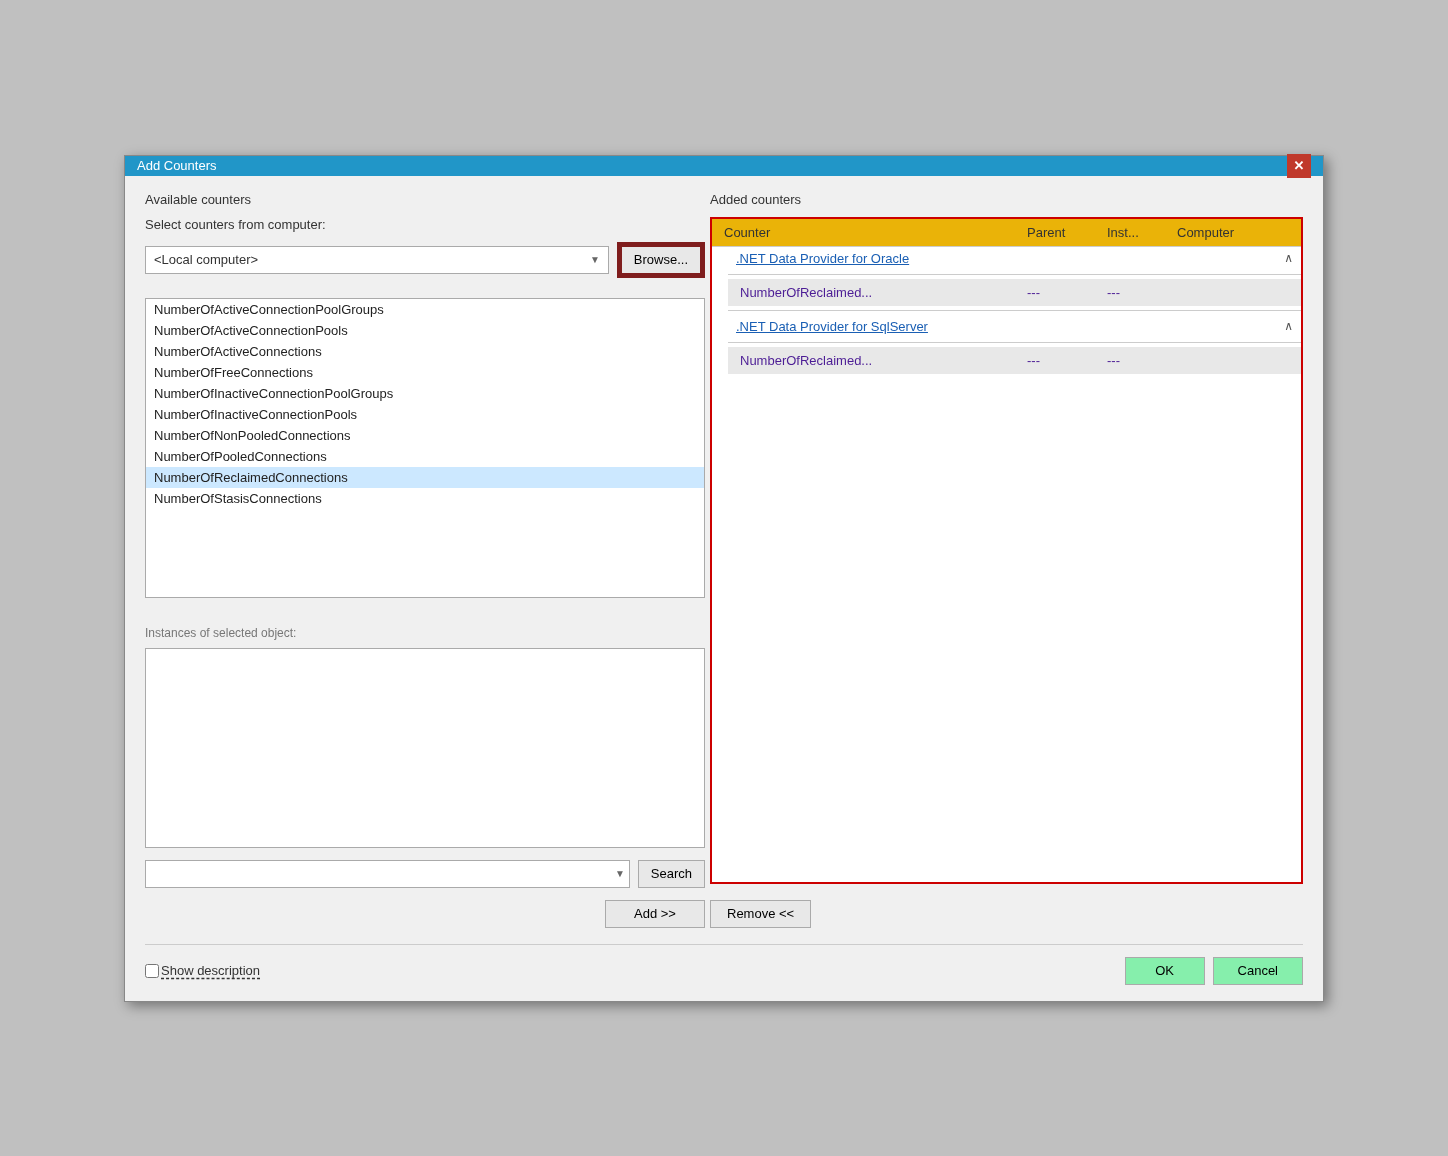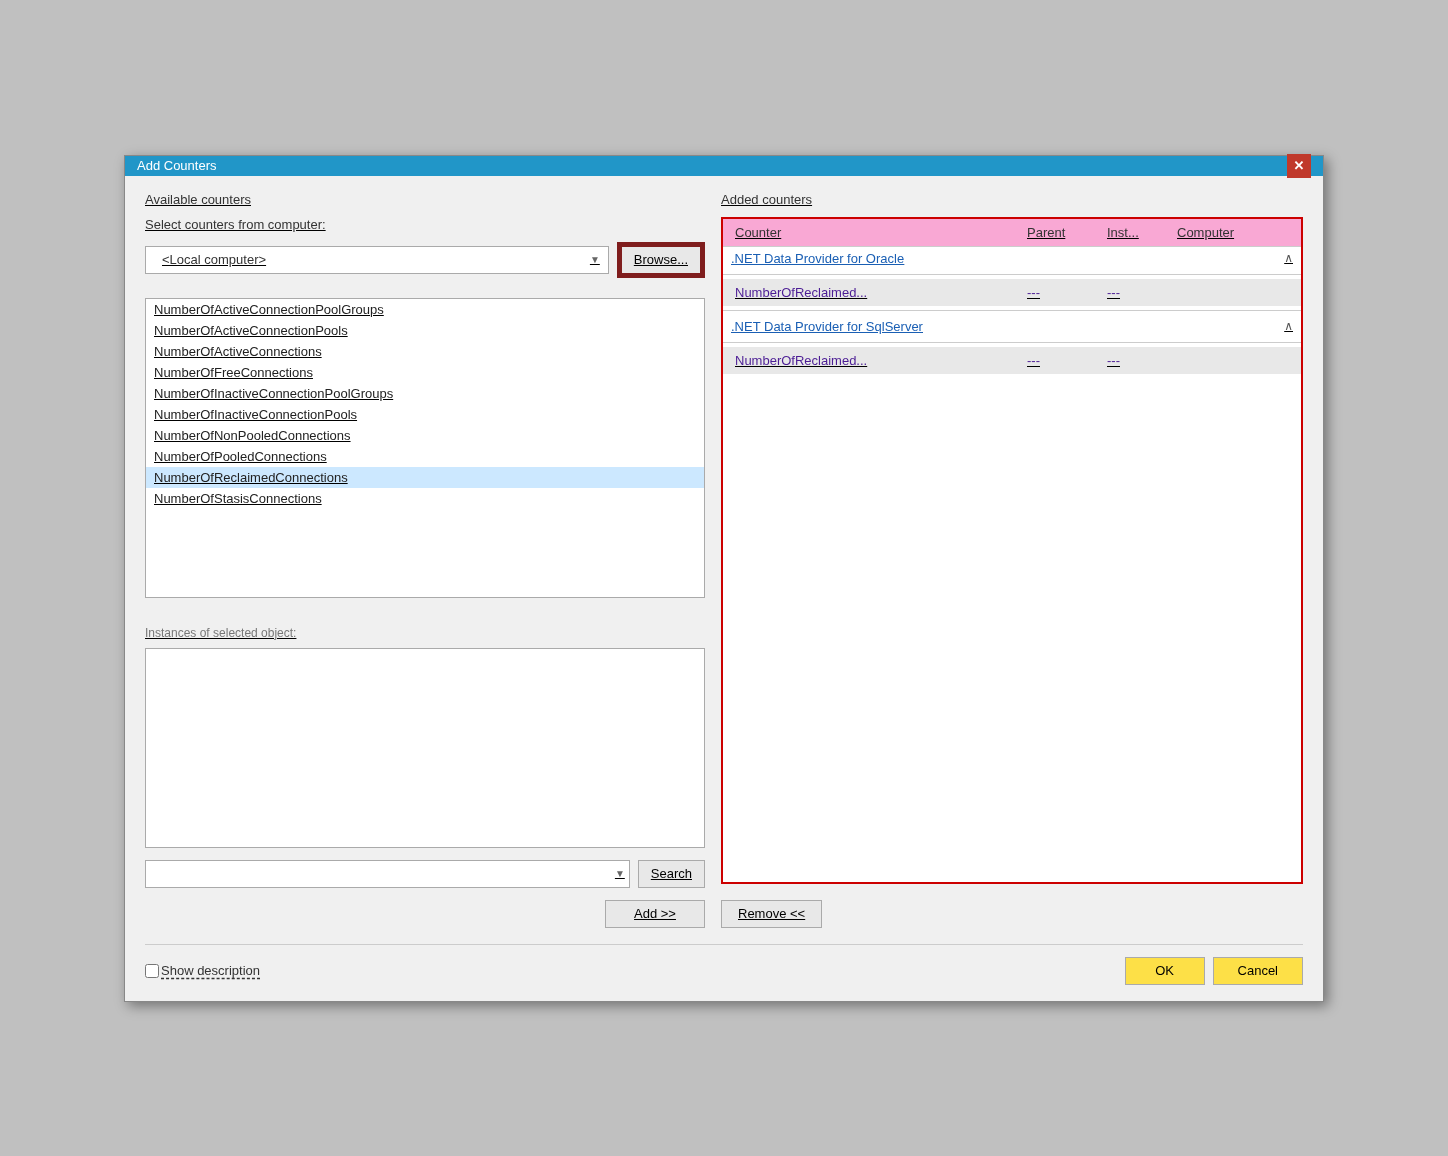--- a/index.html
+++ b/index.html
@@ -45,22 +45,21 @@
       font-size: 13px;
       display: flex;
       align-items: center;
       justify-content: center;
       font-weight: bold;
     }
 
     .dialog-content {
       padding: 16px 20px;
       display: flex;
-      gap: 16px;
-      text-decoration: underline;
+      gap: 5px;
     }
 
     .left-panel {
       flex: 0 0 560px;
       display: flex;
       flex-direction: column;
       gap: 8px;
     }
 
     .right-panel {
@@ -90,21 +89,20 @@
       padding: 0 8px;
       display: flex;
       align-items: center;
       justify-content: space-between;
       cursor: pointer;
     }
 
     .computer-select-text {
       font-size: 13px;
       color: #333;
-      margin-left: 8px;
     }
 
     .dropdown-arrow {
       font-size: 10px;
       color: #666;
     }
 
     .browse-btn {
       height: 36px;
       padding: 0 12px;
@@ -214,34 +212,35 @@
       border: 2px solid #cc0000;
       background: white;
       flex: 1;
       min-height: 600px;
       overflow-y: auto;
     }
 
     .table-header {
       display: grid;
       grid-template-columns: 1fr 80px 70px 120px;
-      background: #f9a8d4;
+      background: #eab308;
       border-bottom: 1px solid #ccc;
       padding: 4px 8px;
     }
 
     .table-header-cell {
       font-size: 13px;
       color: #333;
       font-weight: normal;
       padding: 2px 4px;
     }
 
     .table-body {
       padding: 0;
+      margin-left: 16px;
     }
 
     .group-header {
       display: grid;
       grid-template-columns: 1fr 80px 70px 120px;
       padding: 4px 8px;
       background: white;
       cursor: pointer;
     }
 
@@ -317,21 +316,21 @@
     }
 
     .footer-buttons {
       display: flex;
       gap: 8px;
     }
 
     .ok-btn, .cancel-btn {
       height: 28px;
       padding: 0 24px;
-      background: #fde047;
+      background: #86efac;
       border: 1px solid #aaa;
       cursor: pointer;
       font-size: 13px;
       min-width: 80px;
     }
 
     .separator-line {
       border: none;
       border-top: 1px solid #ccc;
       margin: 0 20px;

